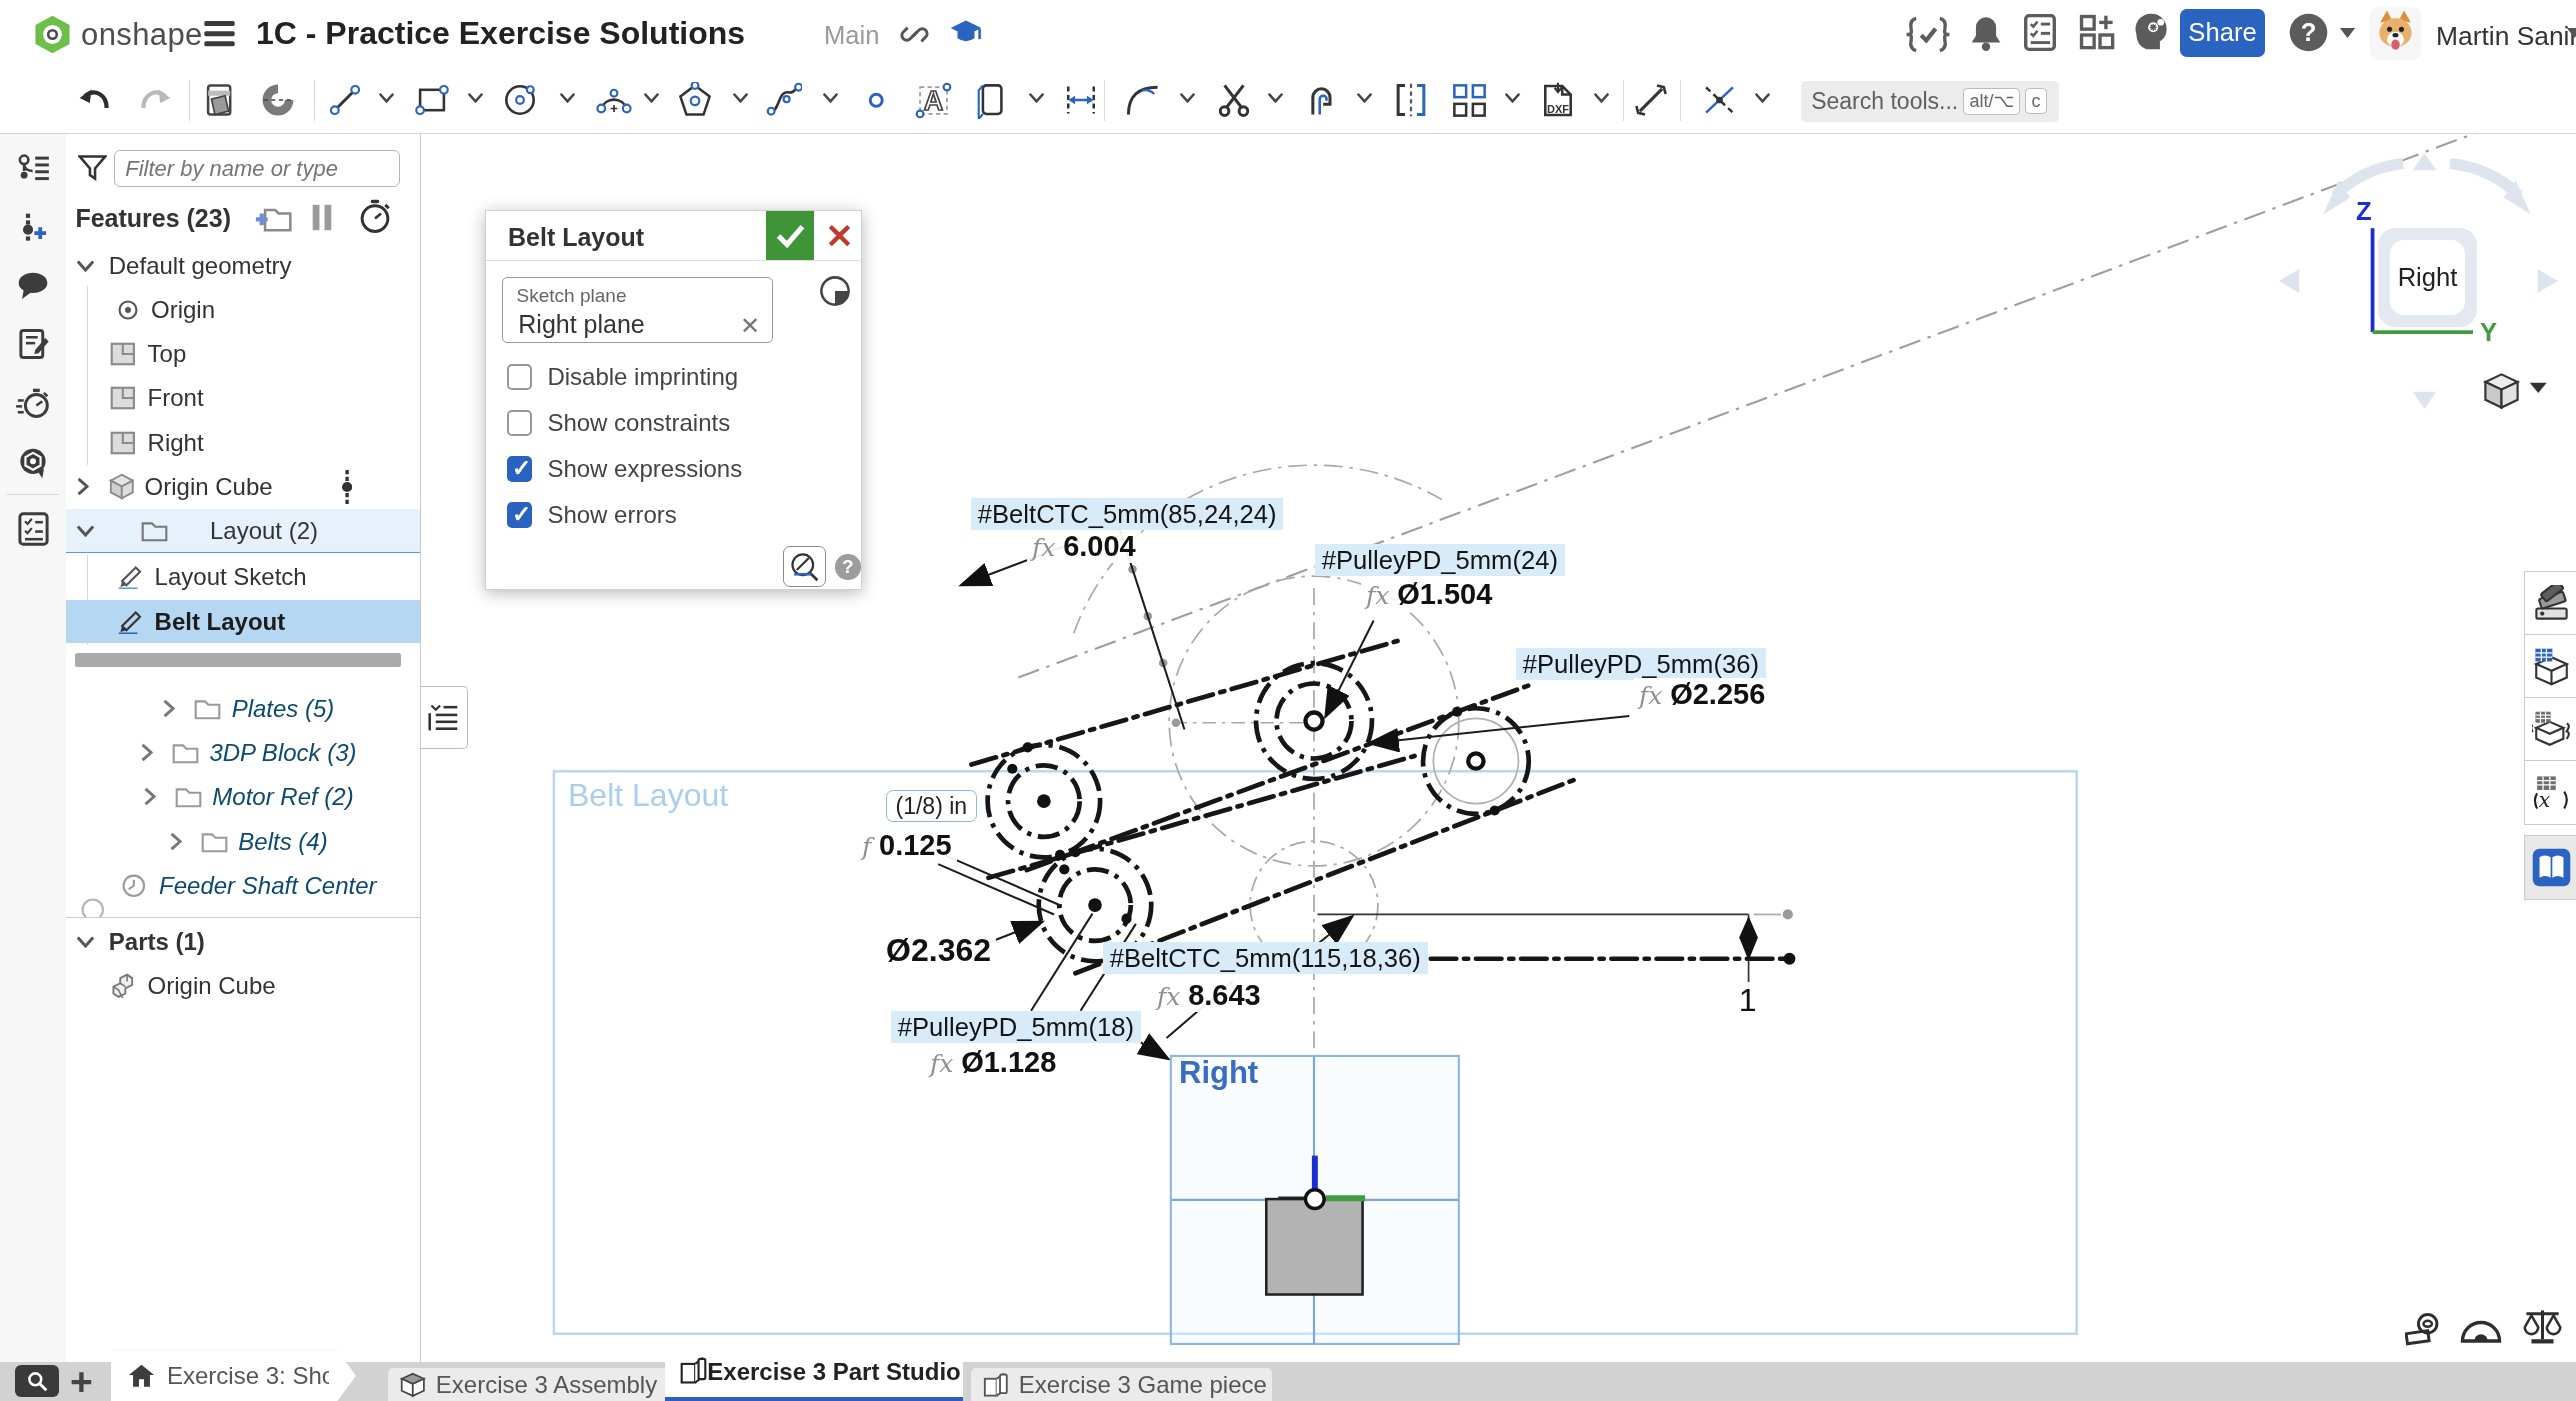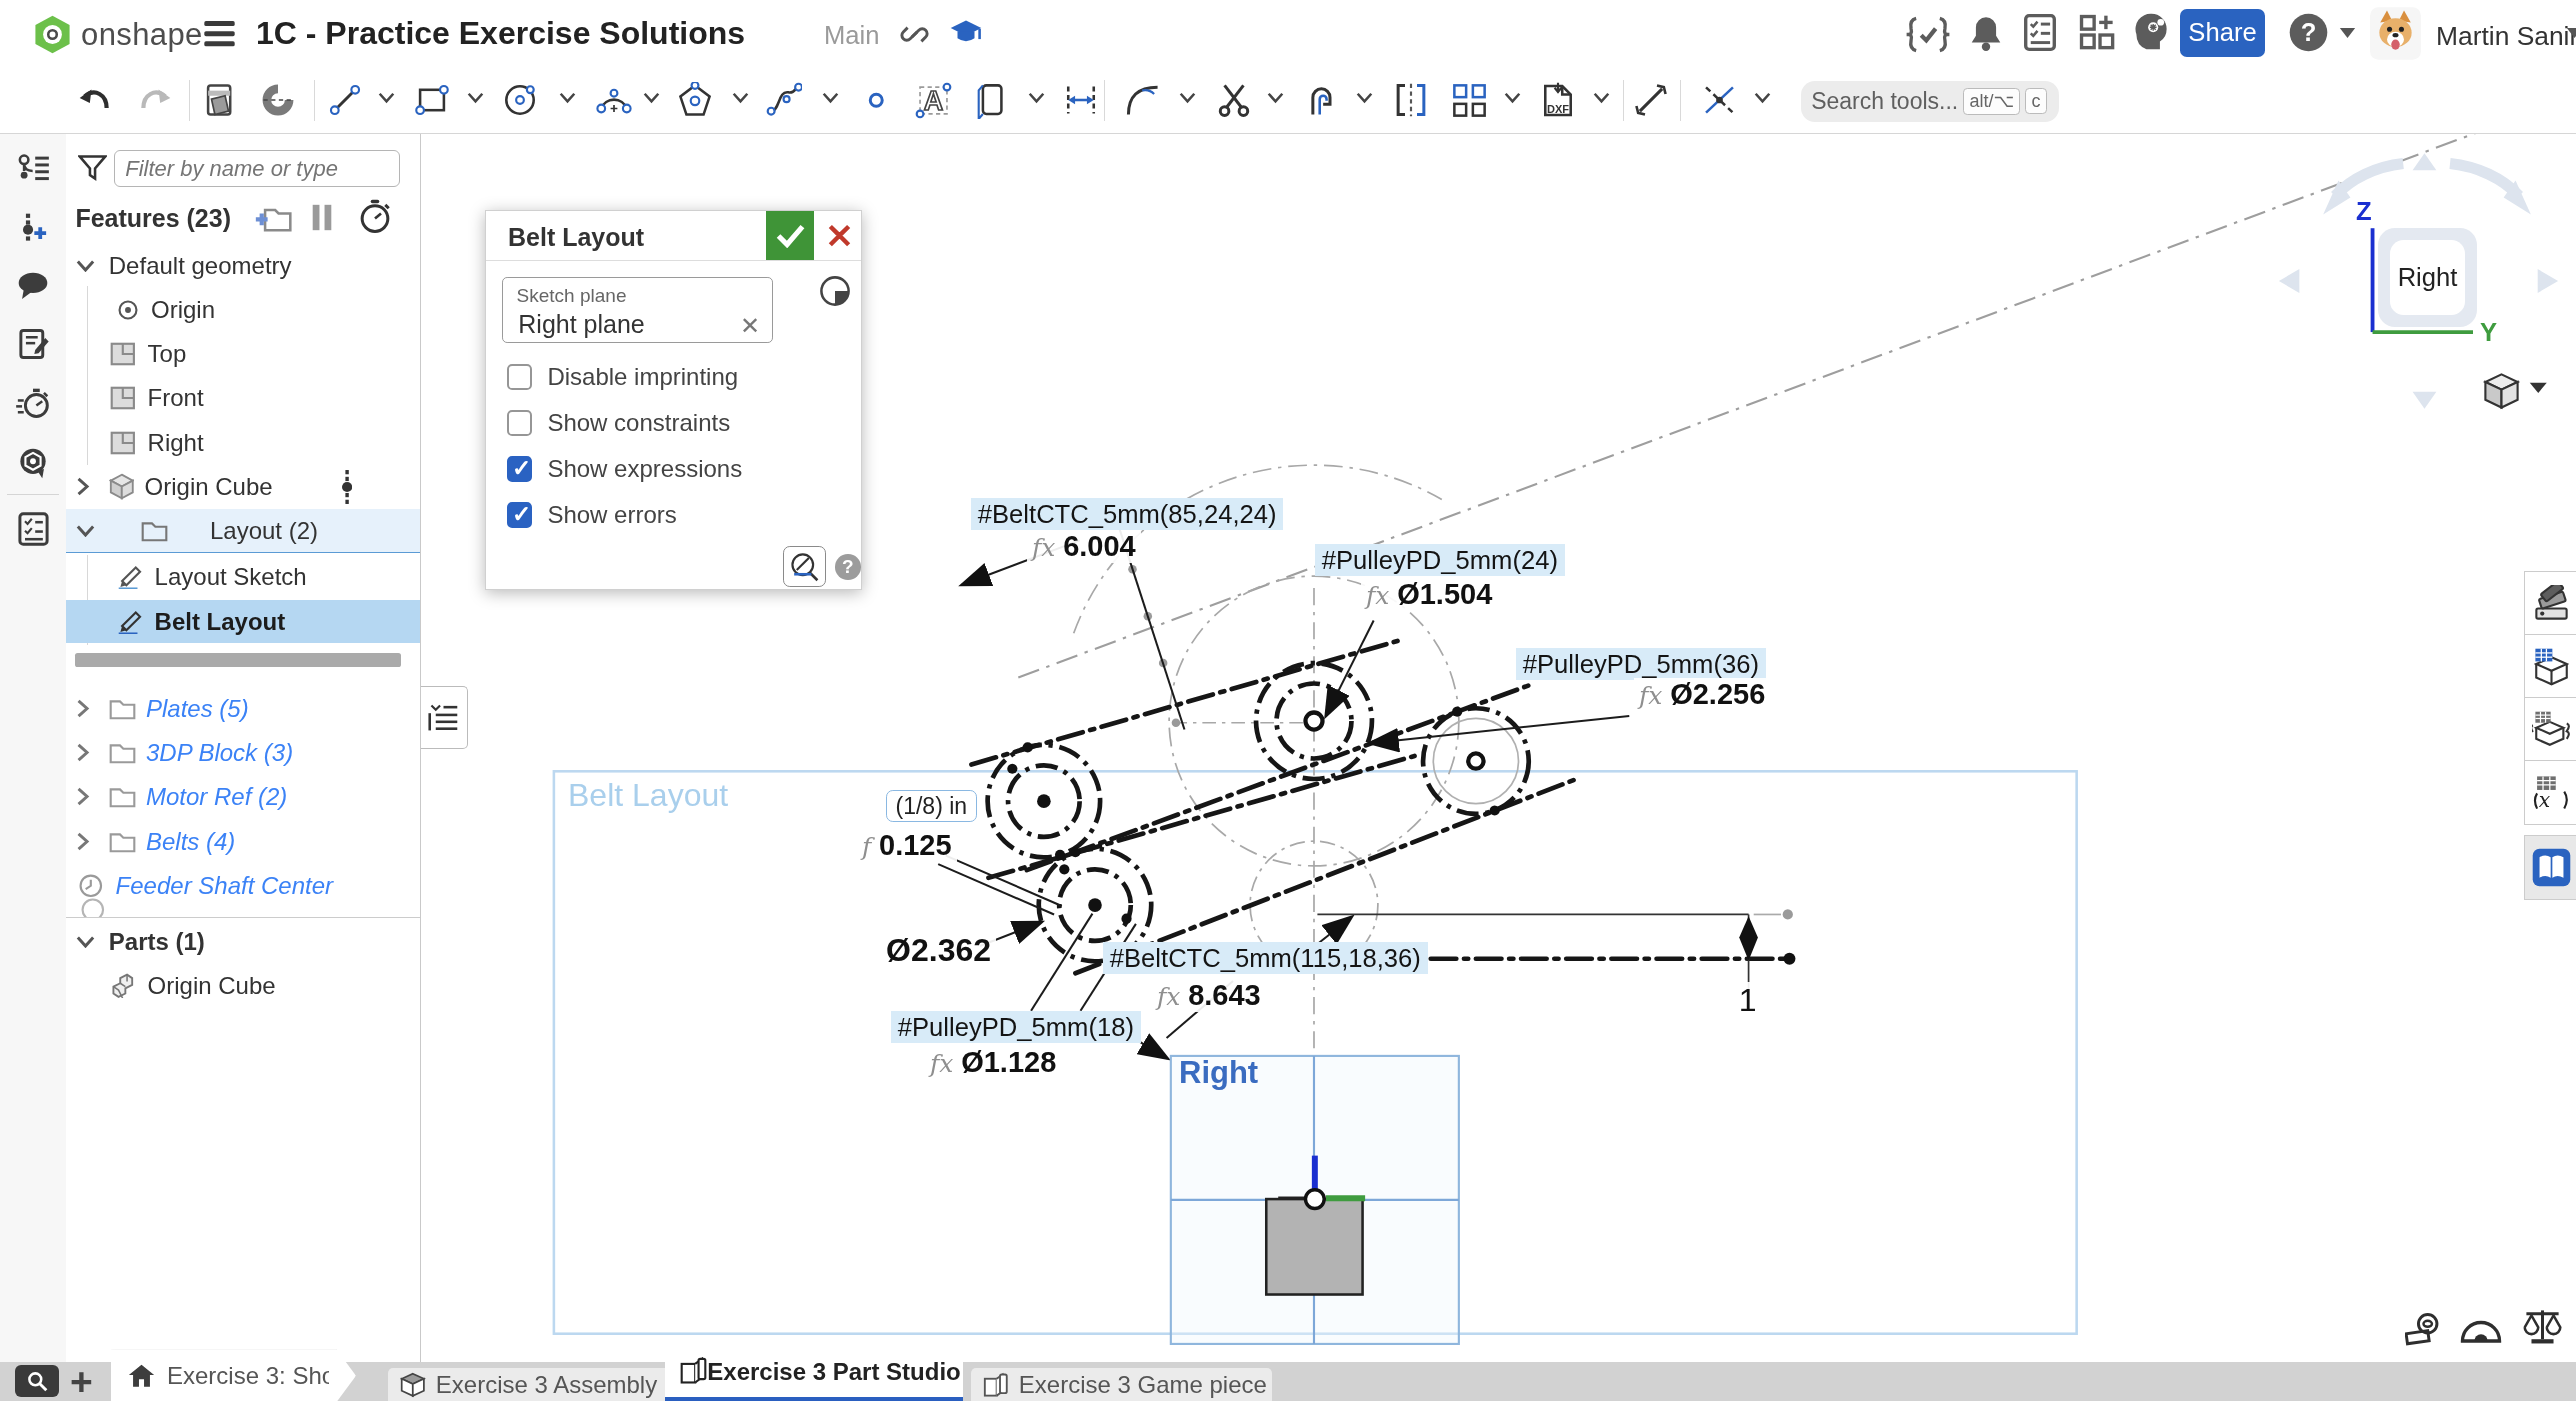--- a/index.html
+++ b/index.html
@@ -13,36 +13,36 @@
   #branch{font-size:25.6px;color:#9a9a9a;}
   .hicon{color:#5c5c5c;}
   #share-btn{left:2167px;top:8.5px;width:85px;height:48px;background:#2a63c0;border-radius:6.8px;
     color:#fff;font-size:25.6px;display:flex;align-items:center;justify-content:center;}
   #user-name{font-size:26.4px;color:#333;}
   
   #toolbar{left:0;top:68px;width:2576px;height:65px;background:#fff;border-bottom:0.9px solid #d6d6d6;z-index:40;}
   .tbtn{position:absolute;top:10.2px;width:44px;height:44px;display:flex;align-items:center;justify-content:center;color:#3a3a3a;}
   .tsep{position:absolute;top:12px;width:0.9px;height:41px;background:#d9d9d9;}
   .caret{position:absolute;top:24px;color:#4a4a4a;}
-  #search-box{left:1801px;top:12.8px;width:258px;height:41px;background:#ececec;border-radius:14px;
+  #search-box{left:1801px;top:12.8px;width:258px;height:41px;background:#ececec;border-radius:5px;
     display:flex;align-items:center;padding:0 10.2px;box-sizing:border-box;}
   #search-box span.st{font-size:23px;color:#5f5f5f;white-space:nowrap;}
   .kbd{font-size:18px;color:#666;background:#fdfdfd;border:0.9px solid #bbb;border-radius:4.3px;padding:1.7px 5.1px;margin-left:5.1px;white-space:nowrap;}
   
   #leftbar{left:0;top:68px;width:66px;height:1294px;background:#f7f7f7;border-right:0.9px solid #ddd;z-index:35;}
   .lbi{position:absolute;left:0;width:66px;height:49px;display:flex;align-items:center;justify-content:center;color:#3c3c3c;}
   
   #fpanel{left:66px;top:68px;width:354px;height:1294px;background:#fff;border-right:0.9px solid #c9c9c9;z-index:35;overflow:hidden;}
   #filter-input{position:absolute;left:48px;top:82px;width:286px;height:37px;border:1.3px solid #b5b5b5;border-radius:6px;
     font-style:italic;font-size:22px;color:#999;padding:0 10.2px;box-sizing:border-box;font-family:"Liberation Sans",sans-serif;}
   #features-header{position:absolute;left:9.4px;top:136px;font-size:25px;font-weight:bold;color:#333;}
   .trow{position:absolute;left:0;width:354px;height:43px;display:flex;align-items:center;font-size:24px;color:#333;}
   .trow .chev{margin-left:10.2px;color:#555;}
   .tico{color:#8a8a8a;}
-  .ghost{font-style:italic;color:#3b82f6;}
+  .ghost{font-style:italic;color:#0c4a6e;justify-content:center;}
   .sel-row{background:#b5d7f2;font-weight:bold;color:#1c1c1c;}
   .hl-row{background:#e6f1fb;border-bottom:1.7px solid #5b9bd5;gap:32px;}
   .vguide{position:absolute;left:20.5px;width:1.7px;background:#d8d8d8;}
   #rollback{position:absolute;left:9.4px;top:585px;width:326px;height:13.6px;background:#aaa;border-radius:2.6px;}
   #parts-divider{position:absolute;left:0;top:849px;width:354px;height:0.9px;background:#ccc;}
   
   #flyout{left:419px;top:686px;width:48px;height:61px;background:#fff;border:0.9px solid #bbb;border-left:none;
     border-radius:0 5.1px 5.1px 0;display:flex;align-items:center;justify-content:center;color:#333;z-index:30;}
   
   #dialog{left:485px;top:210px;width:375px;height:378px;background:#fff;border:0.9px solid #d0d0d0;

